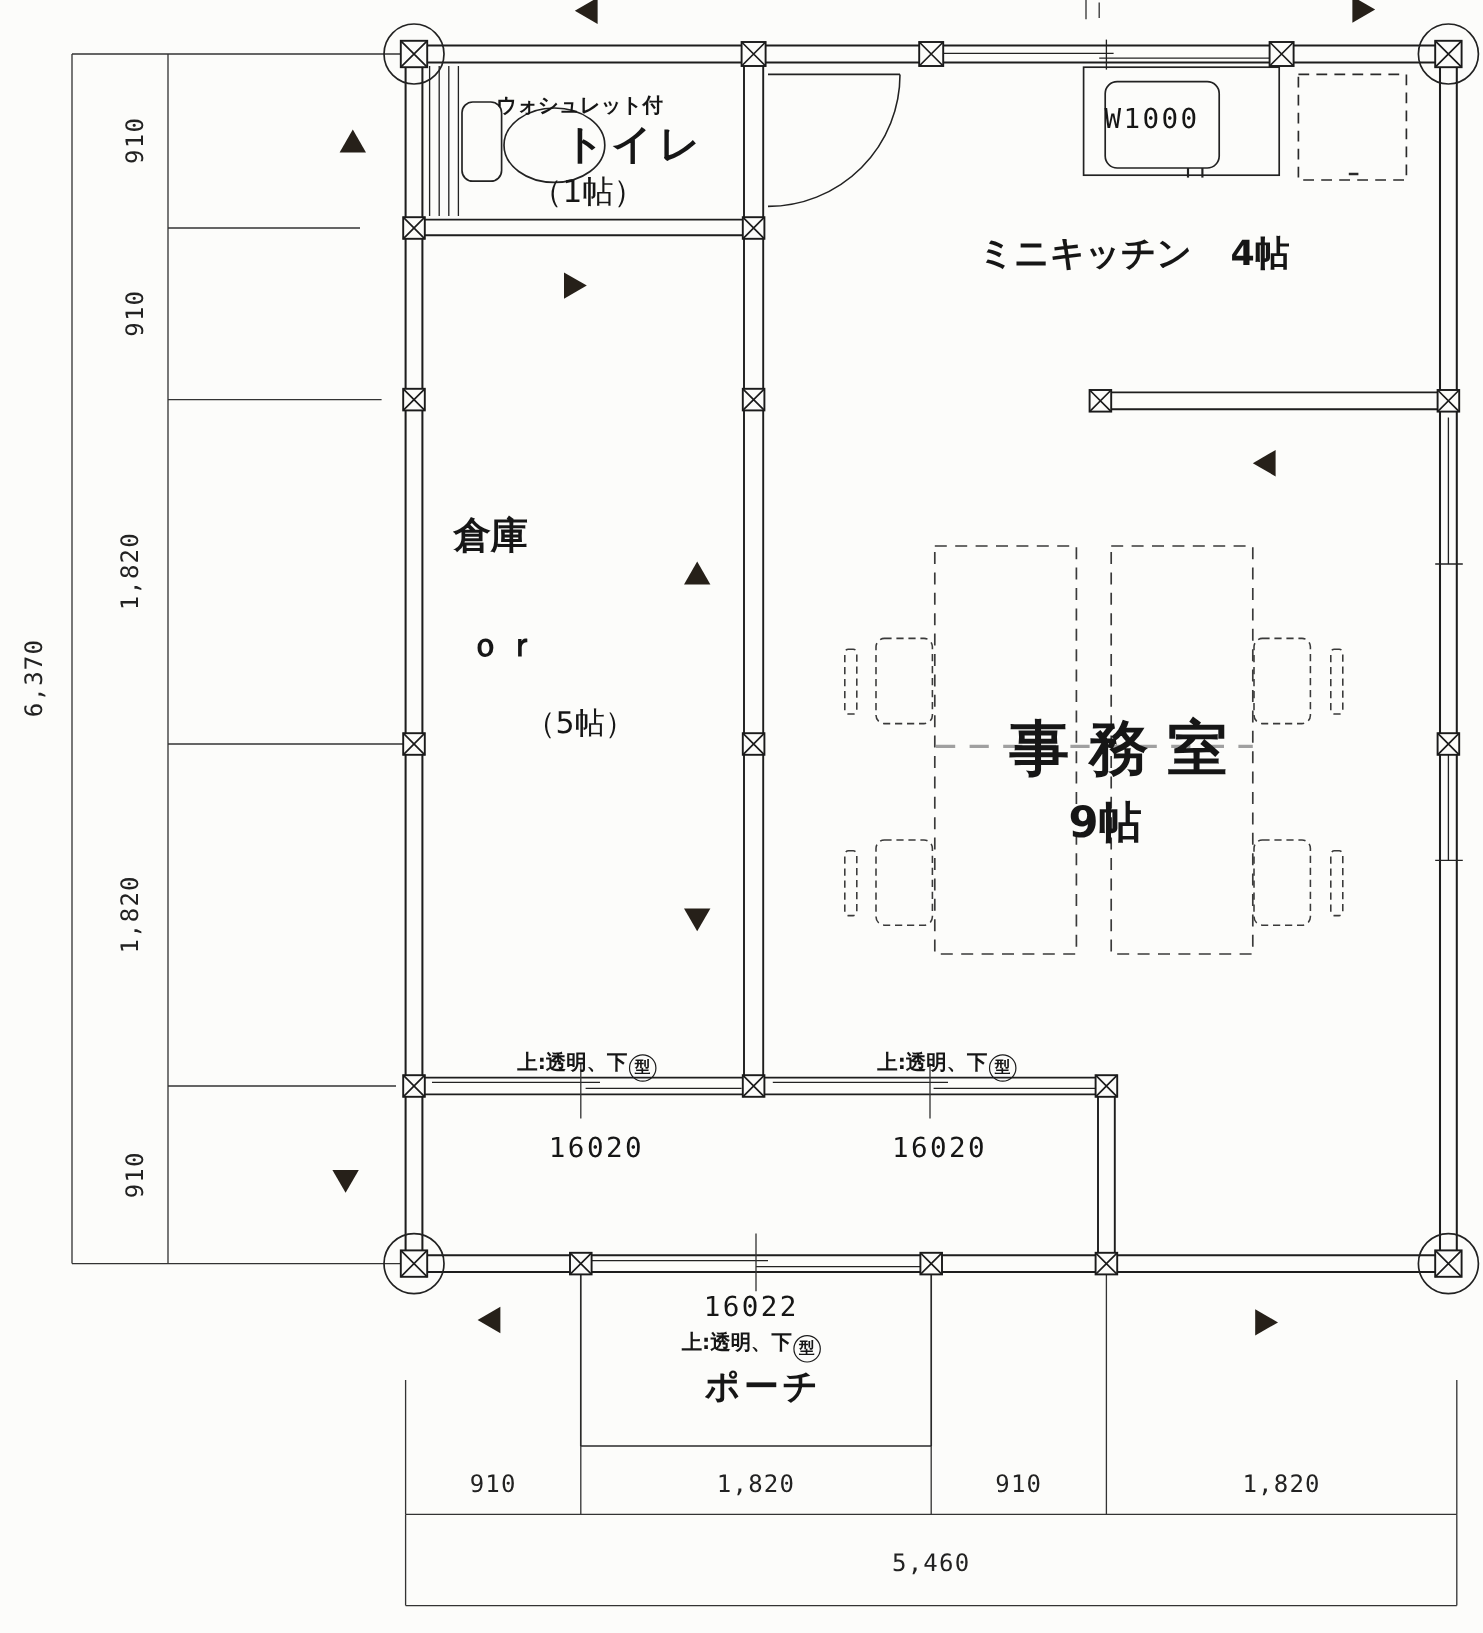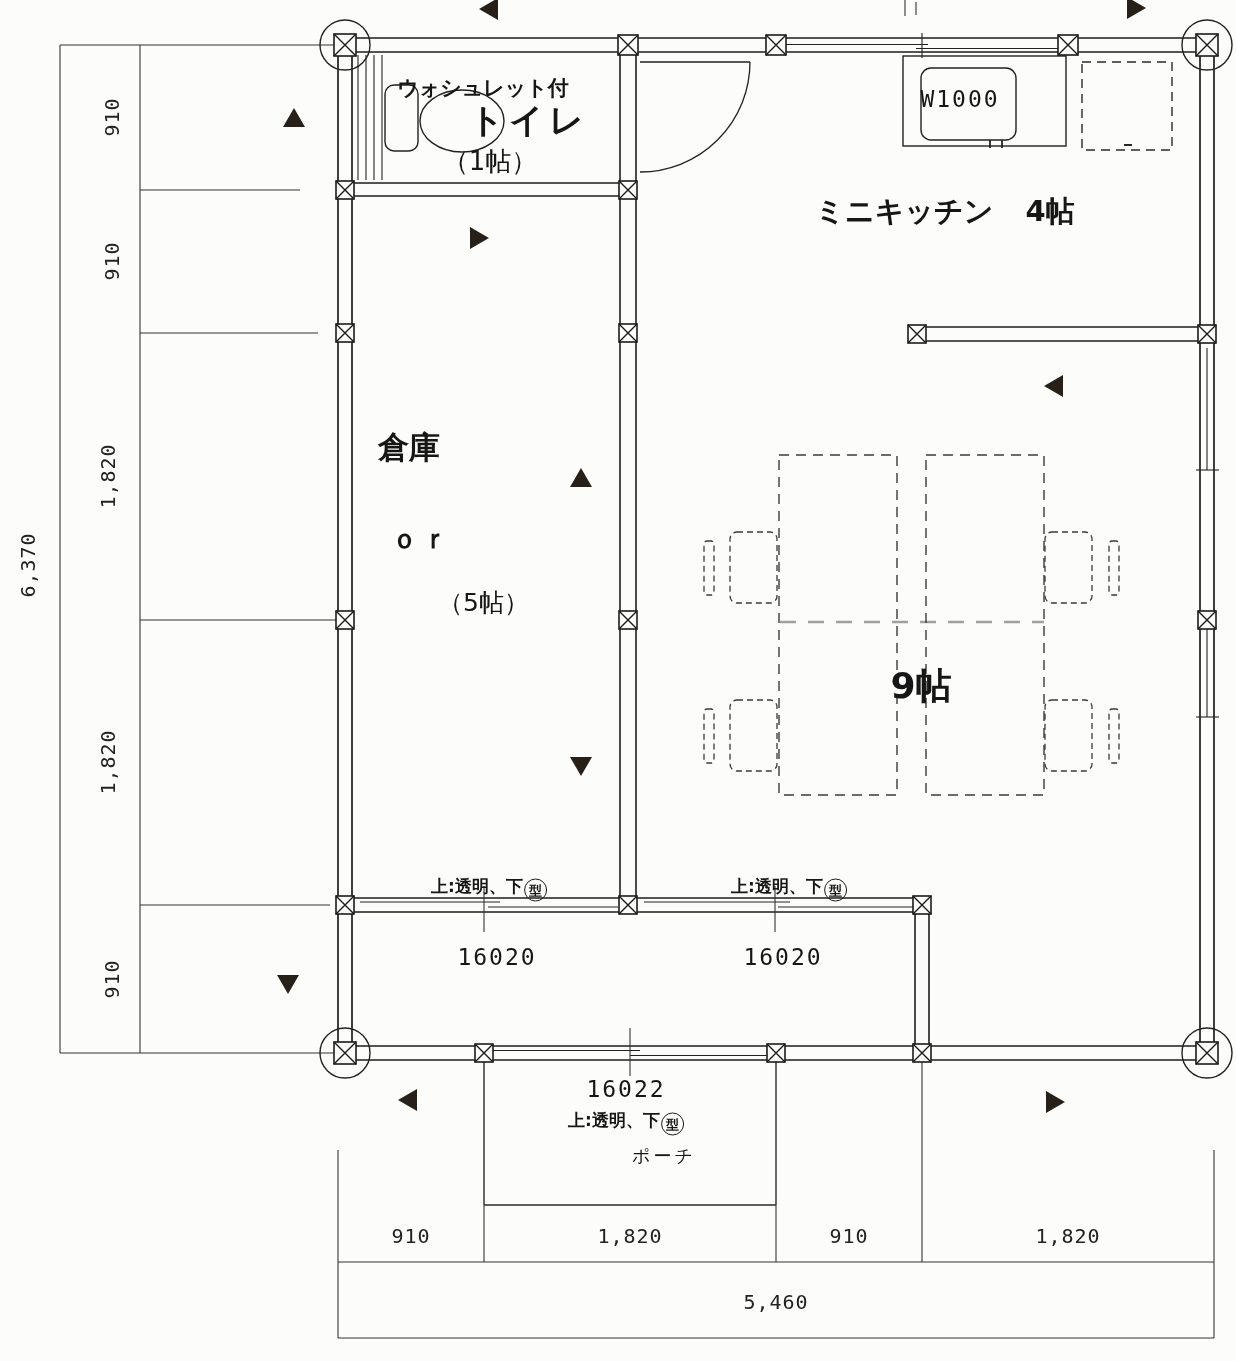--- a/index.html
+++ b/index.html
@@ -273,38 +273,39 @@
   <div class="tri tri-right" style="left:1127px;top:-3px;"></div>
   <div class="tri tri-up" style="left:283px;top:108px;"></div>
   <div class="tri tri-right" style="left:470px;top:227px;"></div>
   <div class="tri tri-left" style="left:1044px;top:375px;"></div>
   <div class="tri tri-up" style="left:570px;top:468px;"></div>
   <div class="tri tri-down" style="left:570px;top:757px;"></div>
   <div class="tri tri-down" style="left:277px;top:975px;"></div>
   <div class="tri tri-left" style="left:398px;top:1089px;"></div>
   <div class="tri tri-right" style="left:1046px;top:1091px;"></div>
 
-  <div class="lbl" style="left:483px;top:89px;font-size:21px;font-weight:600;text-align:right;">ウォシュレット付</div>
+  <div class="lbl" style="left:483px;top:89px;font-size:17px;font-weight:600;text-align:right;">ウォシュレット付</div>
   <div class="lbl" style="left:489px;top:121px;font-size:34px;font-weight:600;letter-spacing:5px;margin-left:40px;">トイレ</div>
   <div class="lbl" style="left:490px;top:161px;font-size:26px;font-weight:500;">（1帖）</div>
 
   <div class="lbl" style="left:945px;top:212px;font-size:29px;font-weight:700;">
     <span>ミニキッチン</span><span style="display:inline-block;width:32px;"></span><span>4帖</span>
   </div>
 
   <div class="lbl code" style="left:960px;top:100px;">W1000</div>
 
   <div class="lbl tl" style="left:378px;top:430px;font-size:31px;font-weight:700;">倉庫</div>
   <div class="lbl tl" style="left:391px;top:484px;font-size:27px;font-weight:700;letter-spacing:4px;margin-top:40px;">ｏｒ</div>
   <div class="lbl tl" style="left:438px;top:589px;font-size:25px;font-weight:500;">（5帖）</div>
 
+  <div class="lbl" style="left:940px;top:624px;font-size:50px;font-weight:600;letter-spacing:16px;">事務室</div>
   <div class="lbl" style="left:921px;top:686px;font-size:36px;font-weight:700;">9帖</div>
 
 
-  <div class="lbl" style="left:664px;top:1156px;font-size:18px;font-weight:400;letter-spacing:3px;">ポーチ</div>
+  <div class="lbl" style="left:636px;top:1156px;font-size:29px;font-weight:700;letter-spacing:3px;">ポーチ</div>
 
   <div class="lbl spec" style="left:489px;top:889px;">
     <span>上:透明、下</span><span class="circled">型</span>
   </div>
   <div class="lbl spec" style="left:789px;top:889px;">
     <span>上:透明、下</span><span class="circled">型</span>
   </div>
   <div class="lbl code" style="left:497px;top:958px;">16020</div>
   <div class="lbl code" style="left:783px;top:958px;">16020</div>
 

